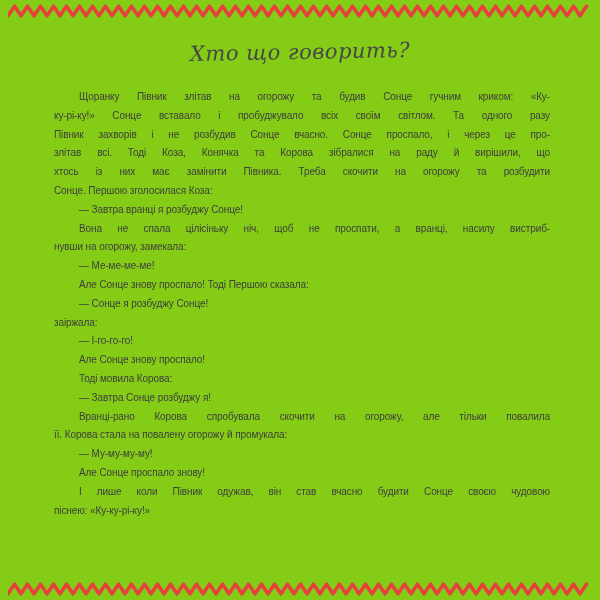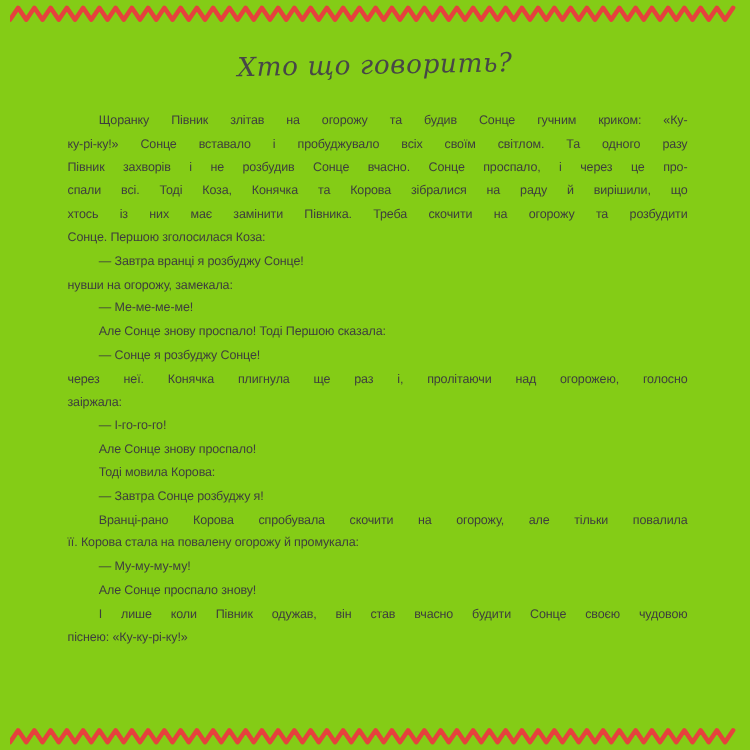--- a/index.html
+++ b/index.html
@@ -58,29 +58,29 @@
   <svg class="zigzag top" viewBox="0 0 584 14" preserveAspectRatio="none">
     <polyline class="zz" fill="none" stroke-width="3.6" stroke-linejoin="round" stroke-linecap="round" points="0,11.8 6.5,2.2 13,11.8 19.5,2.2 26,11.8 32.5,2.2 39,11.8 45.5,2.2 52,11.8 58.5,2.2 65,11.8 71.5,2.2 78,11.8 84.5,2.2 91,11.8 97.5,2.2 104,11.8 110.5,2.2 117,11.8 123.5,2.2 130,11.8 136.5,2.2 143,11.8 149.5,2.2 156,11.8 162.5,2.2 169,11.8 175.5,2.2 182,11.8 188.5,2.2 195,11.8 201.5,2.2 208,11.8 214.5,2.2 221,11.8 227.5,2.2 234,11.8 240.5,2.2 247,11.8 253.5,2.2 260,11.8 266.5,2.2 273,11.8 279.5,2.2 286,11.8 292.5,2.2 299,11.8 305.5,2.2 312,11.8 318.5,2.2 325,11.8 331.5,2.2 338,11.8 344.5,2.2 351,11.8 357.5,2.2 364,11.8 370.5,2.2 377,11.8 383.5,2.2 390,11.8 396.5,2.2 403,11.8 409.5,2.2 416,11.8 422.5,2.2 429,11.8 435.5,2.2 442,11.8 448.5,2.2 455,11.8 461.5,2.2 468,11.8 474.5,2.2 481,11.8 487.5,2.2 494,11.8 500.5,2.2 507,11.8 513.5,2.2 520,11.8 526.5,2.2 533,11.8 539.5,2.2 546,11.8 552.5,2.2 559,11.8 565.5,2.2 572,11.8 578.5,2.2" stroke="#e5423d"></polyline>
   </svg>
 
   <div class="title">Хто що говорить?</div>
 
   <div class="story" style="color: rgb(62, 62, 62);">
       <div class="line j ind">Щоранку Півник злітав на огорожу та будив Сонце гучним криком: «Ку-</div>
       <div class="line j">ку-рі-ку!» Сонце вставало і пробуджувало всіх своїм світлом. Та одного разу</div>
       <div class="line j">Півник захворів і не розбудив Сонце вчасно. Сонце проспало, і через це про-</div>
-      <div class="line j">спали всі. Тоді Коза, Конячка та Корова зібралися на раду й вирішили, що</div>
+      <div class="line j">злітав всі. Тоді Коза, Конячка та Корова зібралися на раду й вирішили, що</div>
       <div class="line j">хтось із них має замінити Півника. Треба скочити на огорожу та розбудити</div>
       <div class="line">Сонце. Першою зголосилася Коза:</div>
       <div class="line ind">— Завтра вранці я розбуджу Сонце!</div>
+      <div class="line j ind">Вона не спала цілісіньку ніч, щоб не проспати, а вранці, насилу вистриб-</div>
       <div class="line">нувши на огорожу, замекала:</div>
       <div class="line ind">— Ме-ме-ме-ме!</div>
       <div class="line ind">Але Сонце знову проспало! Тоді Першою сказала:</div>
       <div class="line ind">— Сонце я розбуджу Сонце!</div>
-      <div class="line j">через неї. Конячка плигнула ще раз і, пролітаючи над огорожею, голосно</div>
       <div class="line">заіржала:</div>
       <div class="line ind">— І-го-го-го!</div>
       <div class="line ind">Але Сонце знову проспало!</div>
       <div class="line ind">Тоді мовила Корова:</div>
       <div class="line ind">— Завтра Сонце розбуджу я!</div>
       <div class="line j ind">Вранці-рано Корова спробувала скочити на огорожу, але тільки повалила</div>
       <div class="line">її. Корова стала на повалену огорожу й промукала:</div>
       <div class="line ind">— Му-му-му-му!</div>
       <div class="line ind">Але Сонце проспало знову!</div>
       <div class="line j ind">І лише коли Півник одужав, він став вчасно будити Сонце своєю чудовою</div>

